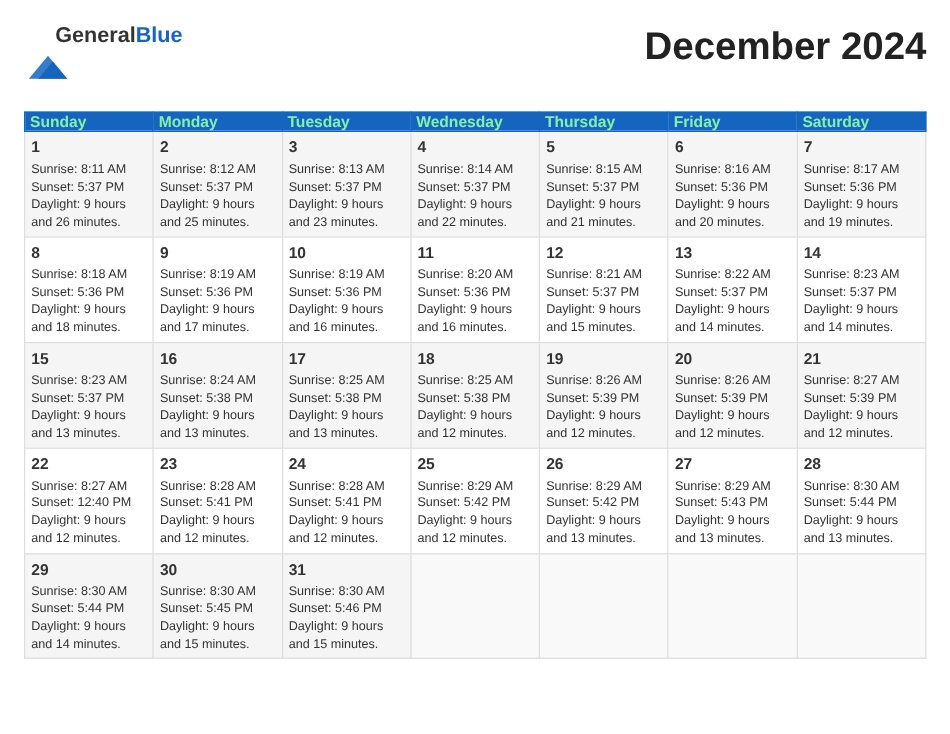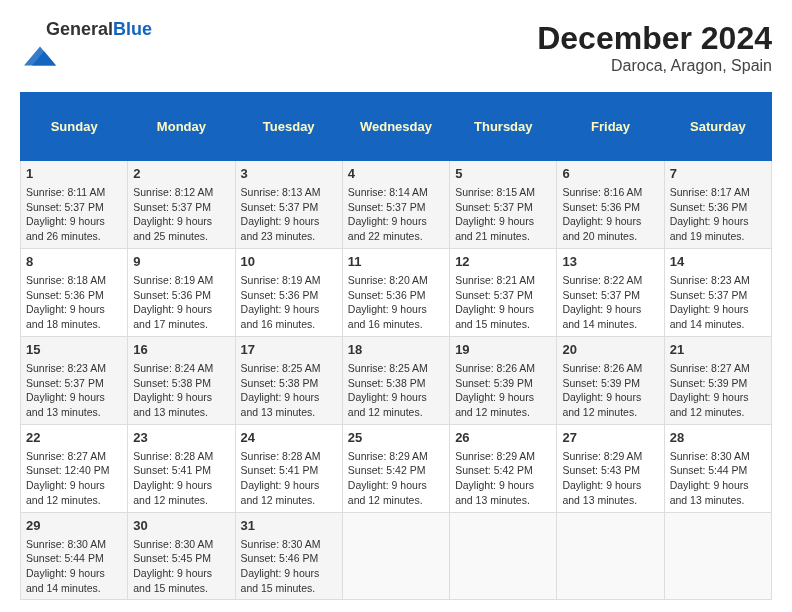--- a/index.html
+++ b/index.html
@@ -46,25 +46,25 @@
       font-size: 16px;
       color: #444;
     }
     table {
       width: 100%;
       border-collapse: collapse;
       table-layout: fixed;
     }
     thead th {
       background: #1565c0;
-      color: #fef9c3;
+      color: #86efac;
       font-size: 13px;
       font-weight: bold;
-      padding: 26px 4px;
-      text-align: center;
+      padding: 0 4px;
+      text-align: left;
       border: 1px solid #1565c0;
     }
     tbody tr {
       background: #fff;
     }
     tbody tr:nth-child(odd) {
       background: #f5f5f5;
     }
     tbody td {
       border: 1px solid #ddd;
@@ -95,21 +95,20 @@
         <span class="logo-general">General</span><span class="logo-blue">Blue</span>
       </div>
       <svg class="logo-icon" viewBox="0 0 40 32" xmlns="http://www.w3.org/2000/svg">
         <polygon points="0,28 20,4 40,28" fill="#1565c0" opacity="0.85"></polygon>
         <polygon points="10,28 25,10 40,28" fill="#1565c0"></polygon>
       </svg>
     </div>
   </div>
   <div class="title-block">
     <div class="month-title">December 2024</div>
-    <div class="location-title">Daroca, Aragon, Spain</div>
   </div>
 </div>
 
 <table>
   <thead>
     <tr>
     <th>Sunday</th>
         <th>Monday</th>
         <th>Tuesday</th>
         <th>Wednesday</th>

